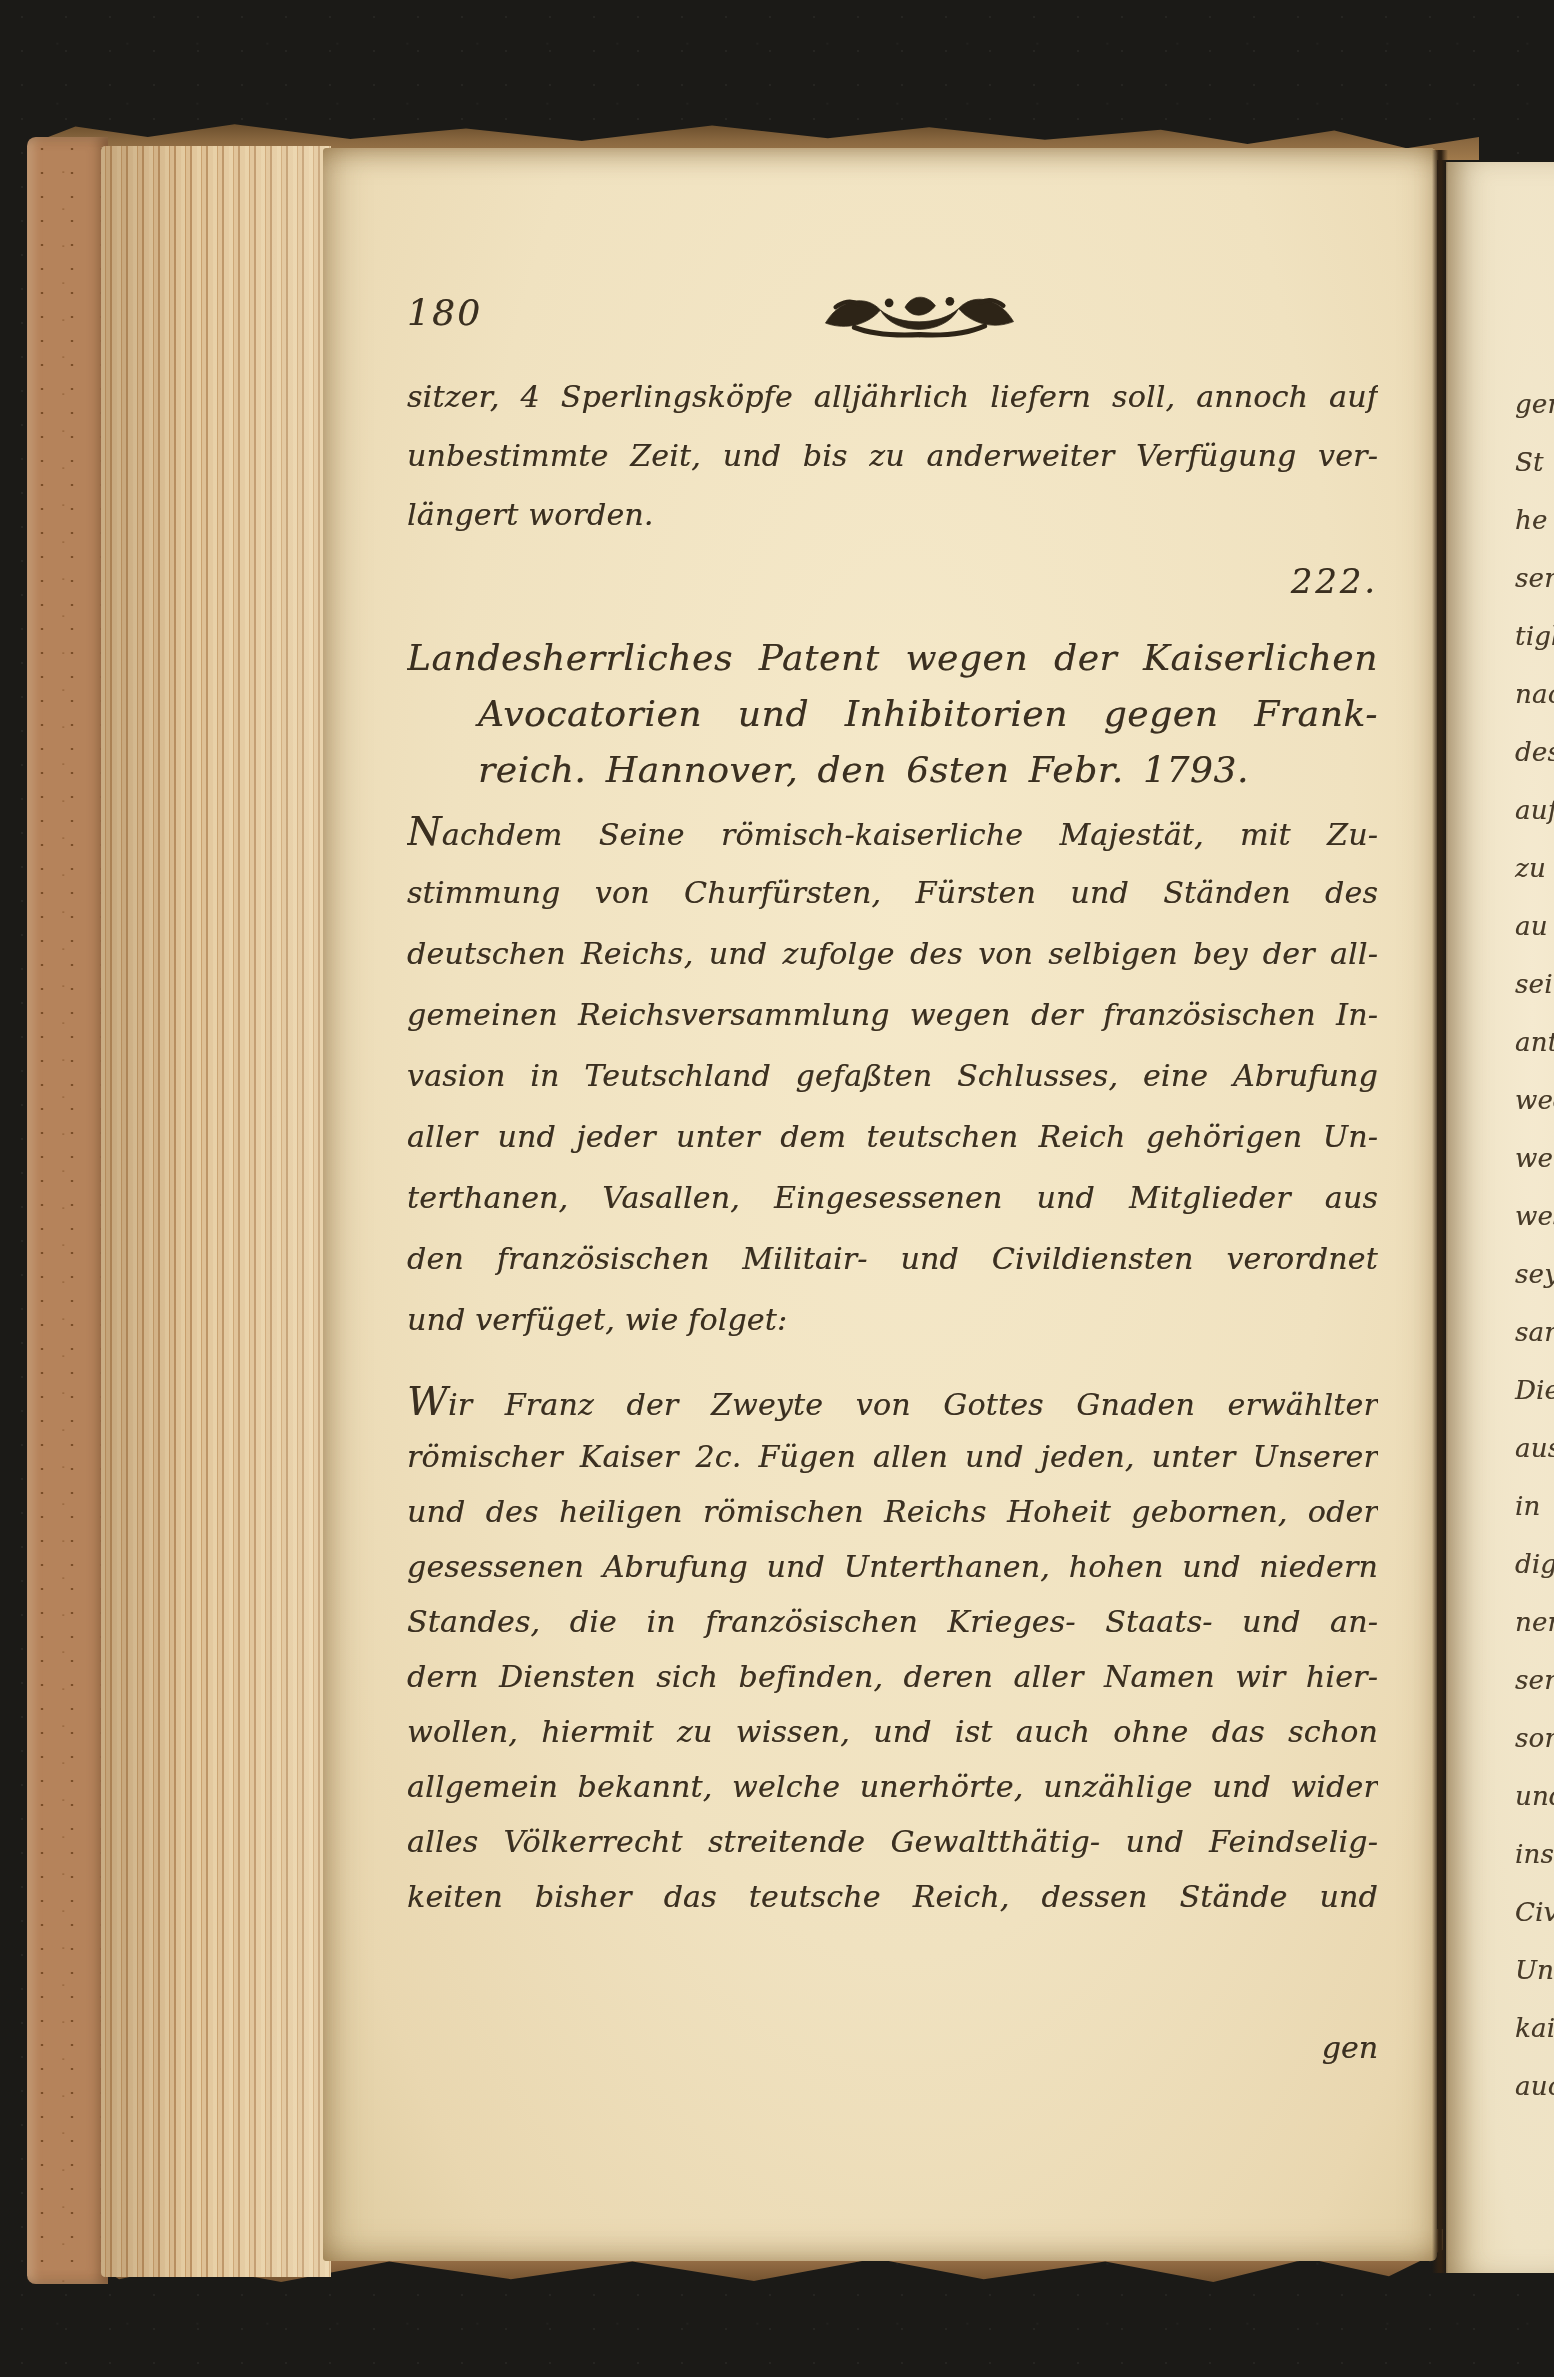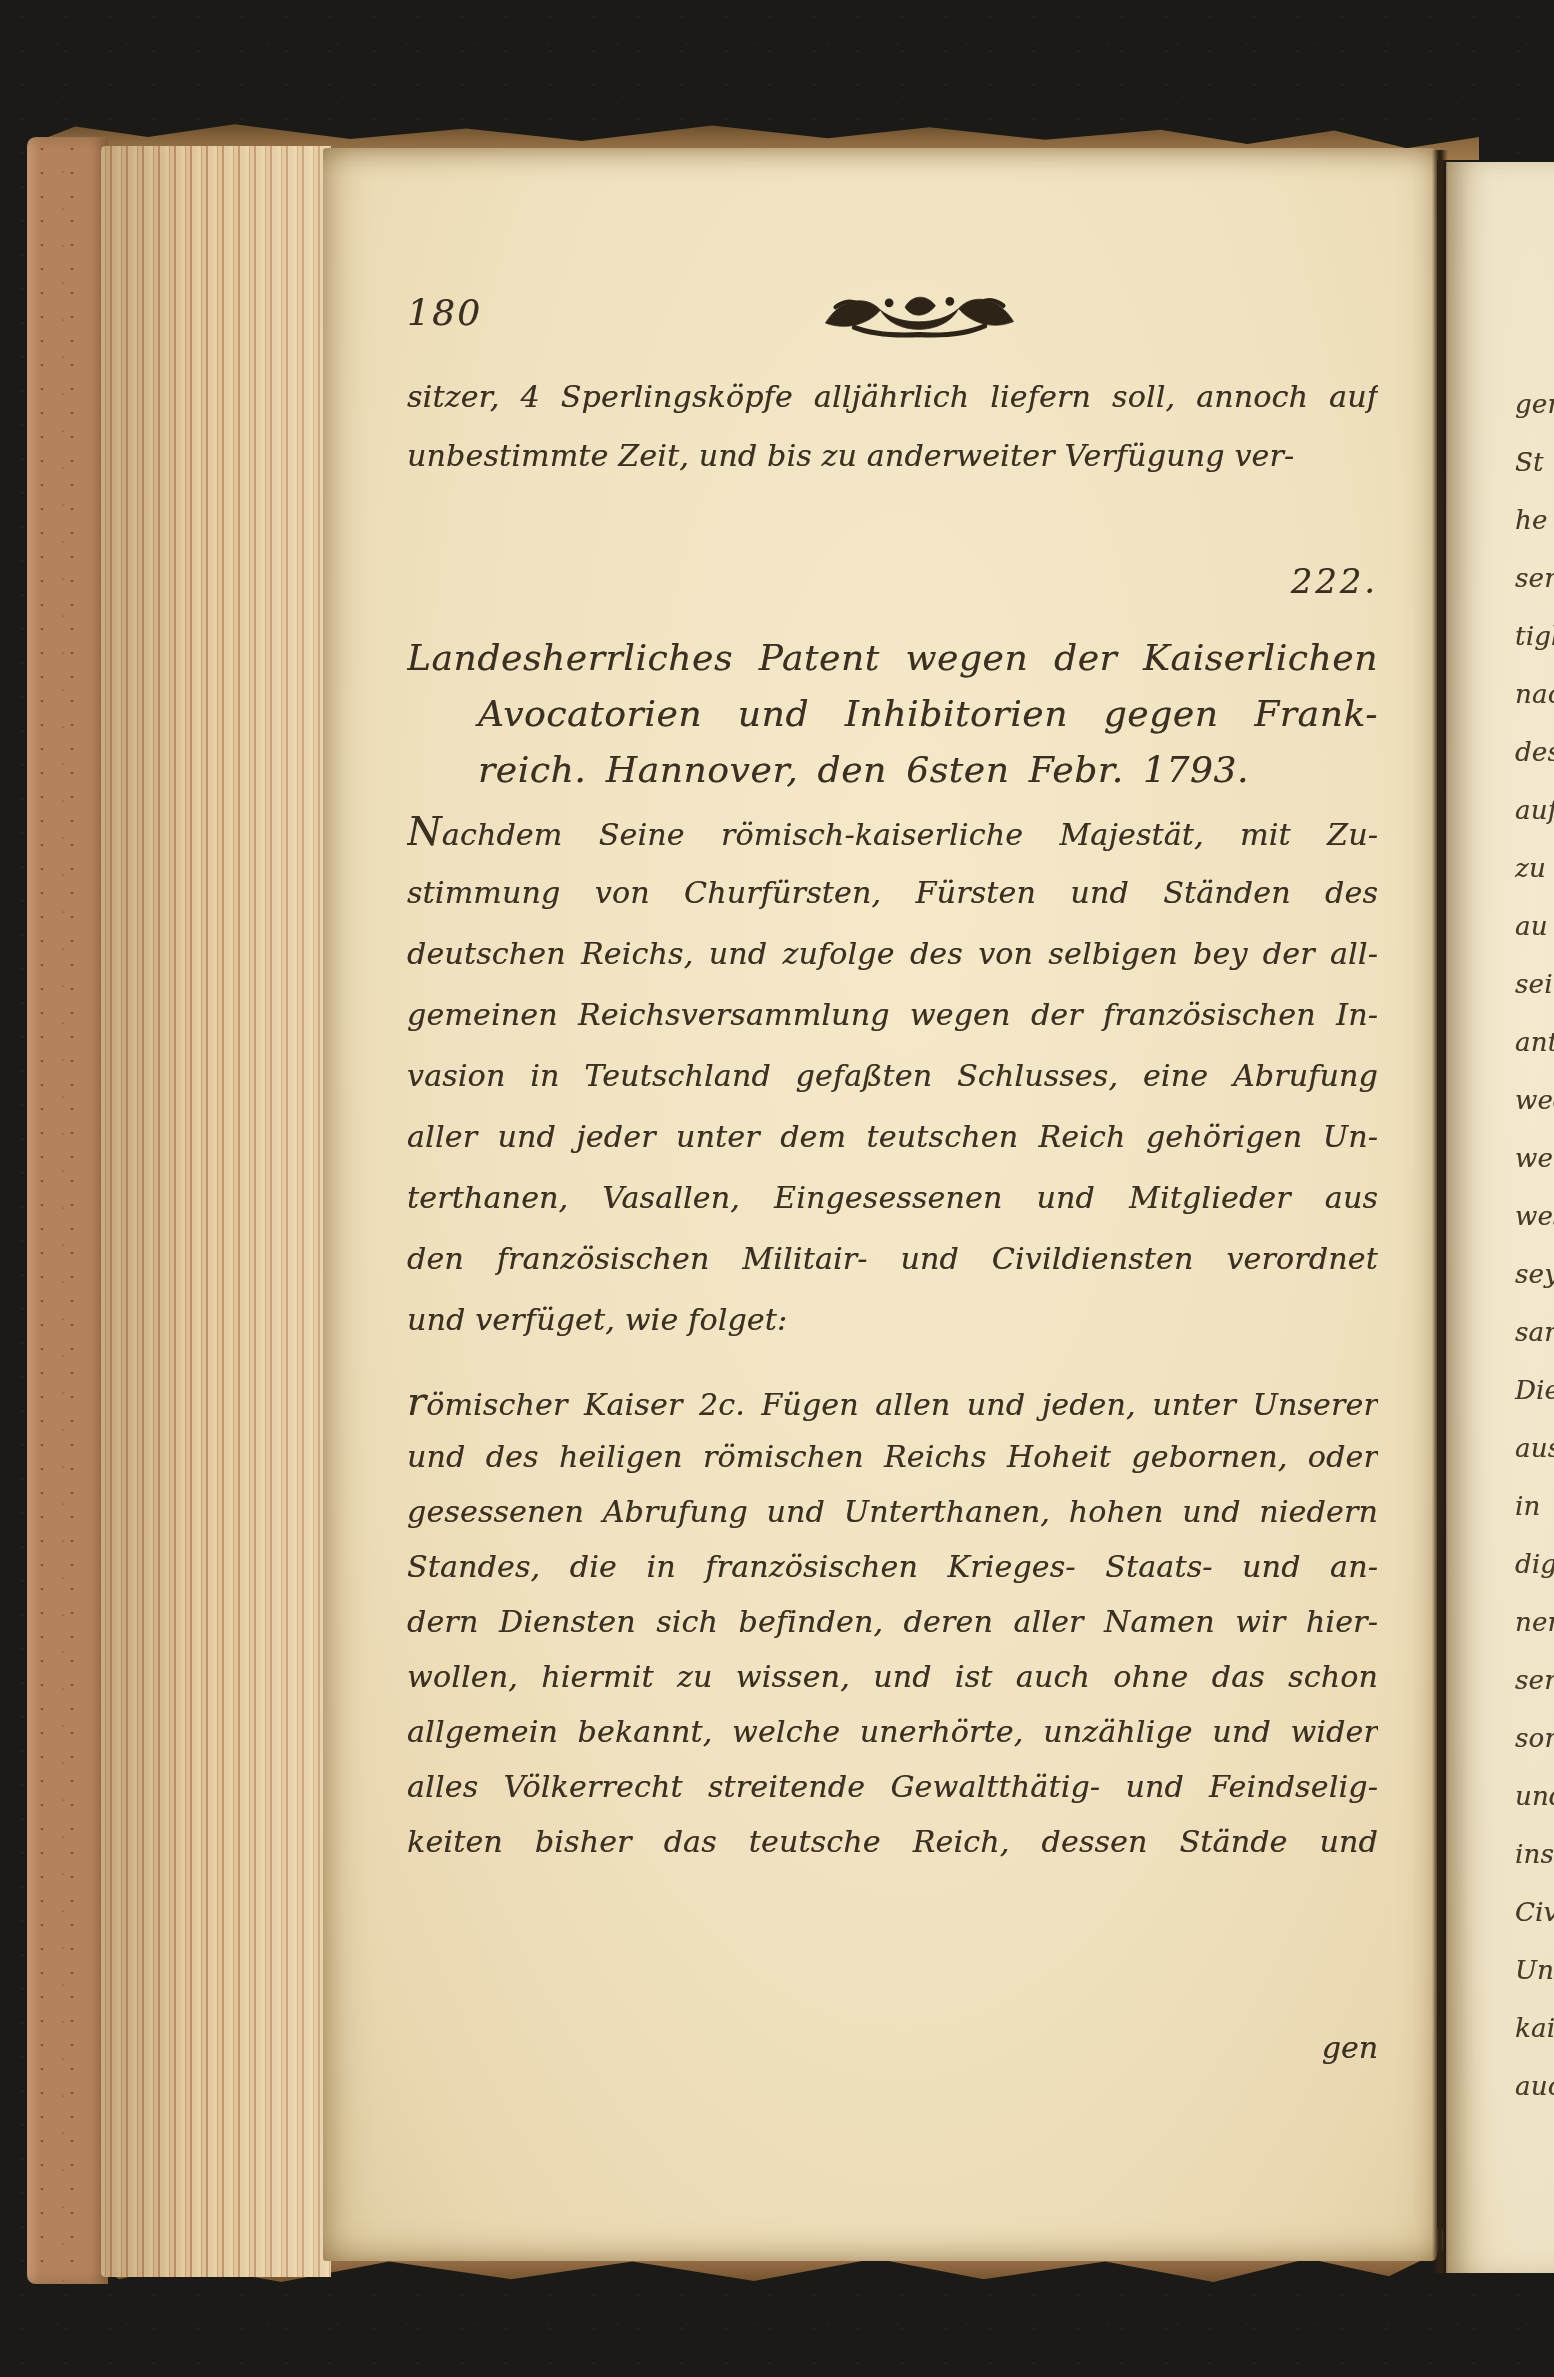--- a/index.html
+++ b/index.html
@@ -145,20 +145,21 @@
             <path d="M34,30 C44,22 56,20 66,26" fill="none" stroke-width="6" stroke-linecap="round"></path>
             <path d="M266,28 C256,20 244,18 234,24" fill="none" stroke-width="6" stroke-linecap="round"></path>
           </g>
         </svg>
       </div>
     </div>
 
     <div class="para cont">
         <div class="tline">sitzer, 4 Sperlingsköpfe alljährlich liefern soll, annoch auf</div>
         <div class="tline">unbestimmte Zeit, und bis zu anderweiter Verfügung ver-</div>
+        <div class="tline">längert worden.</div>
       </div>
 
     <div class="section-number">222.</div>
 
     <div class="heading">
         <div class="tline">Landesherrliches Patent wegen der Kaiserlichen</div>
         <div class="tline">Avocatorien und Inhibitorien gegen Frank-</div>
         <div class="tline">reich.  Hannover, den 6sten Febr. 1793.</div>
       </div>
 
@@ -168,20 +169,21 @@
         <div class="tline">deutschen Reichs, und zufolge des von selbigen bey der all-</div>
         <div class="tline">gemeinen Reichsversammlung wegen der französischen In-</div>
         <div class="tline">vasion in Teutschland gefaßten Schlusses, eine Abrufung</div>
         <div class="tline">aller und jeder unter dem teutschen Reich gehörigen Un-</div>
         <div class="tline">terthanen, Vasallen, Eingesessenen und Mitglieder aus</div>
         <div class="tline">den französischen Militair- und Civildiensten verordnet</div>
         <div class="tline">und verfüget, wie folget:</div>
       </div>
 
     <div class="para p2">
+        <div class="tline">Wir Franz der Zweyte von Gottes Gnaden erwählter</div>
         <div class="tline">römischer Kaiser 2c. Fügen allen und jeden, unter Unserer</div>
         <div class="tline">und des heiligen römischen Reichs Hoheit gebornen, oder</div>
         <div class="tline">gesessenen Abrufung und Unterthanen, hohen und niedern</div>
         <div class="tline">Standes, die in französischen Krieges- Staats- und an-</div>
         <div class="tline">dern Diensten sich befinden, deren aller Namen wir hier-</div>
         <div class="tline">wollen, hiermit zu wissen, und ist auch ohne das schon</div>
         <div class="tline">allgemein bekannt, welche unerhörte, unzählige und wider</div>
         <div class="tline">alles Völkerrecht streitende Gewaltthätig- und Feindselig-</div>
         <div class="tline">keiten bisher das teutsche Reich, dessen Stände und</div>
       </div>

